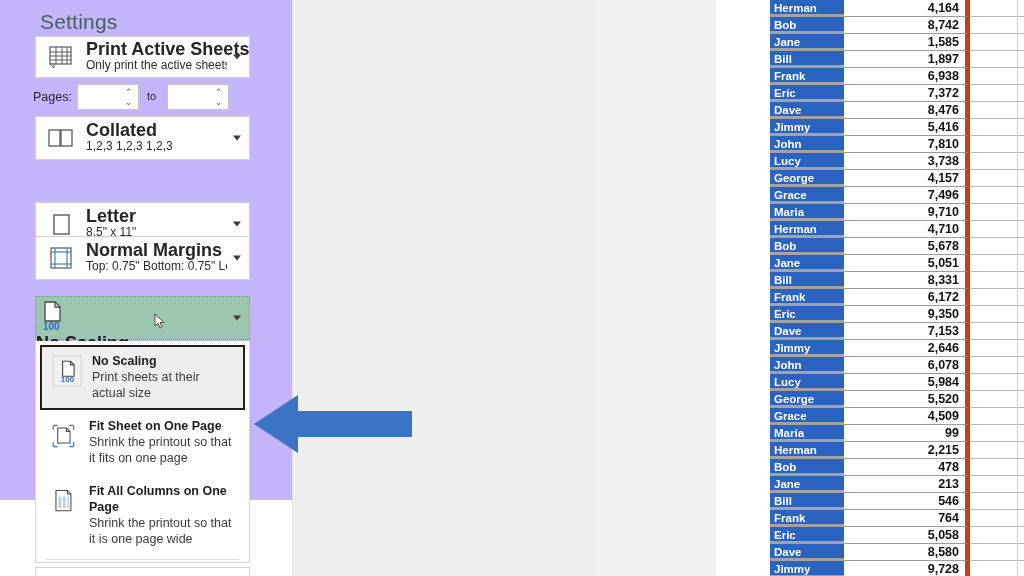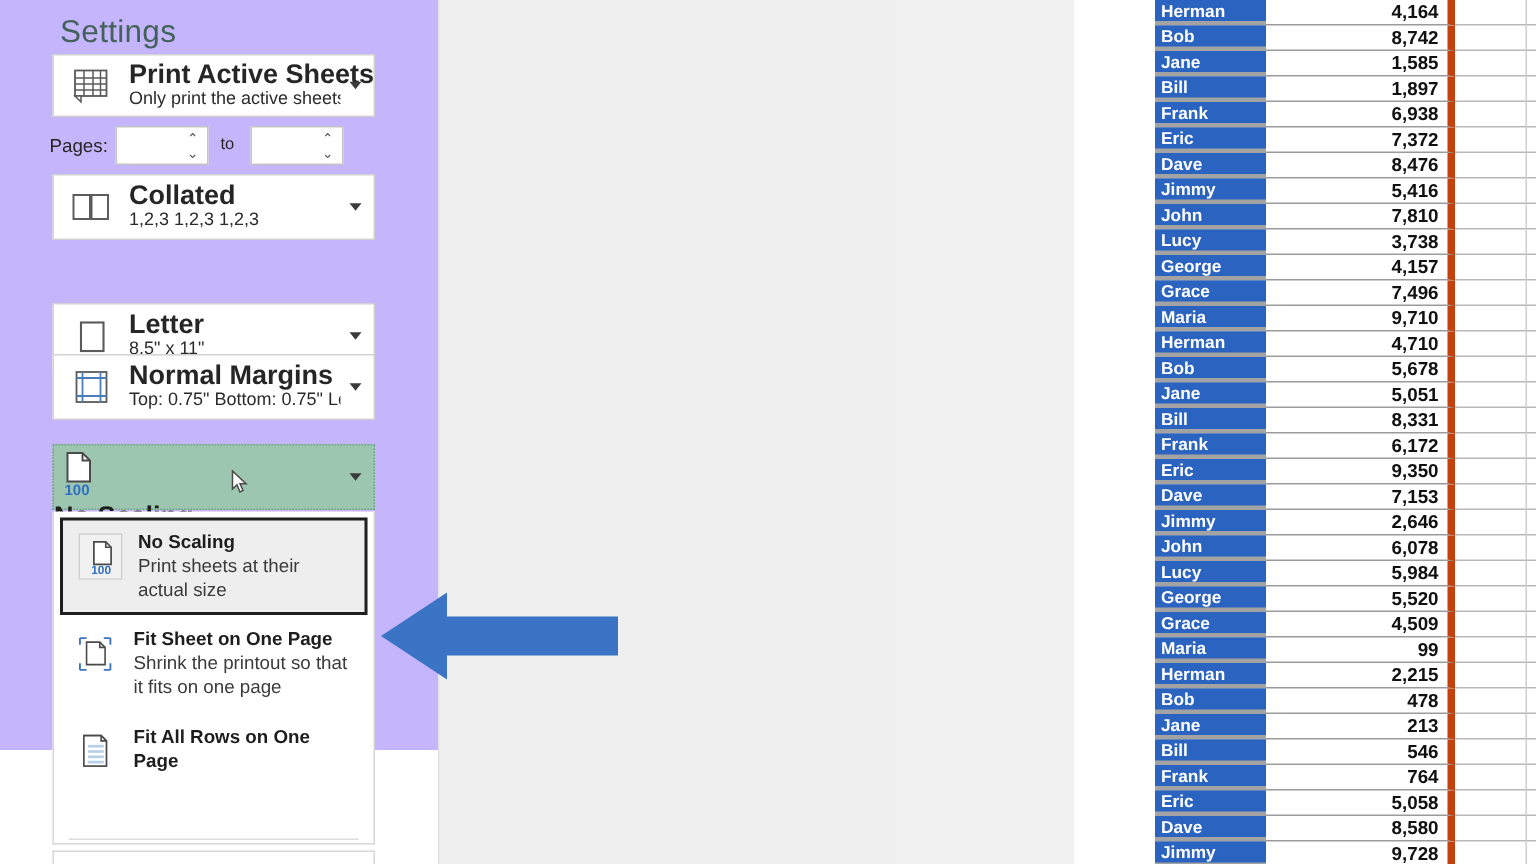--- a/index.html
+++ b/index.html
@@ -278,20 +278,24 @@
     <div class="dd-item">
       <span class="dd-ico">
         <svg viewBox="0 0 34 36" width="30" height="32">
           <path d="M9 6 L22 6 L26 10 L26 29 L9 29 Z" fill="#ffffff" stroke="#4a4a4a" stroke-width="1.2"></path>
           <path d="M22 6 L22 10 L26 10" fill="none" stroke="#4a4a4a" stroke-width="1.2"></path>
           <rect x="12" y="13" width="3" height="13" fill="#b8cfe8"></rect>
           <rect x="17" y="13" width="3" height="13" fill="#b8cfe8"></rect>
           <rect x="22" y="13" width="2" height="13" fill="#b8cfe8"></rect>
         </svg>
       </span>
+      <div class="dd-text">
+        <div class="dd-title">Fit All Columns on One Page</div>
+        <div class="dd-desc">Shrink the printout so that it is one page wide</div>
+      </div>
     </div>
 
     <div class="dd-item">
       <span class="dd-ico">
         <svg viewBox="0 0 34 36" width="30" height="32">
           <path d="M9 6 L22 6 L26 10 L26 29 L9 29 Z" fill="#ffffff" stroke="#4a4a4a" stroke-width="1.2"></path>
           <path d="M22 6 L22 10 L26 10" fill="none" stroke="#4a4a4a" stroke-width="1.2"></path>
           <rect x="12" y="13" width="12" height="2" fill="#b8cfe8"></rect>
           <rect x="12" y="17" width="12" height="2" fill="#b8cfe8"></rect>
           <rect x="12" y="21" width="12" height="2" fill="#b8cfe8"></rect>

